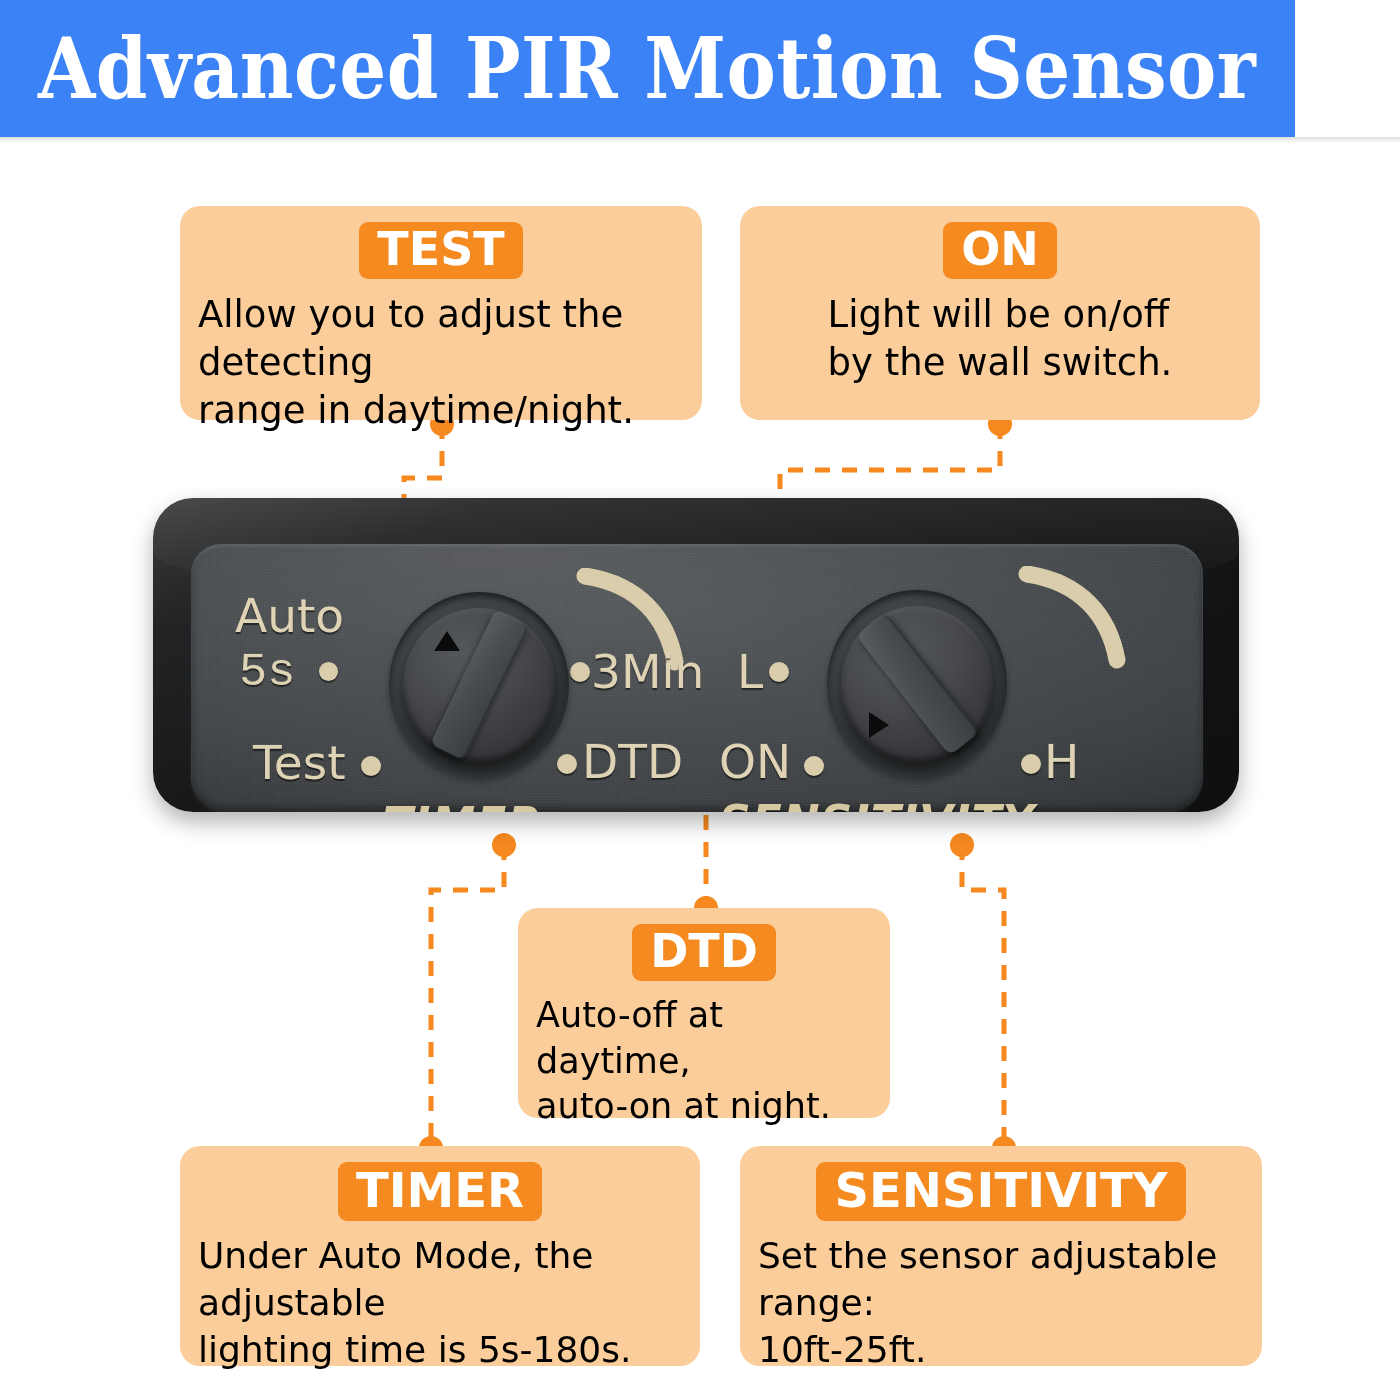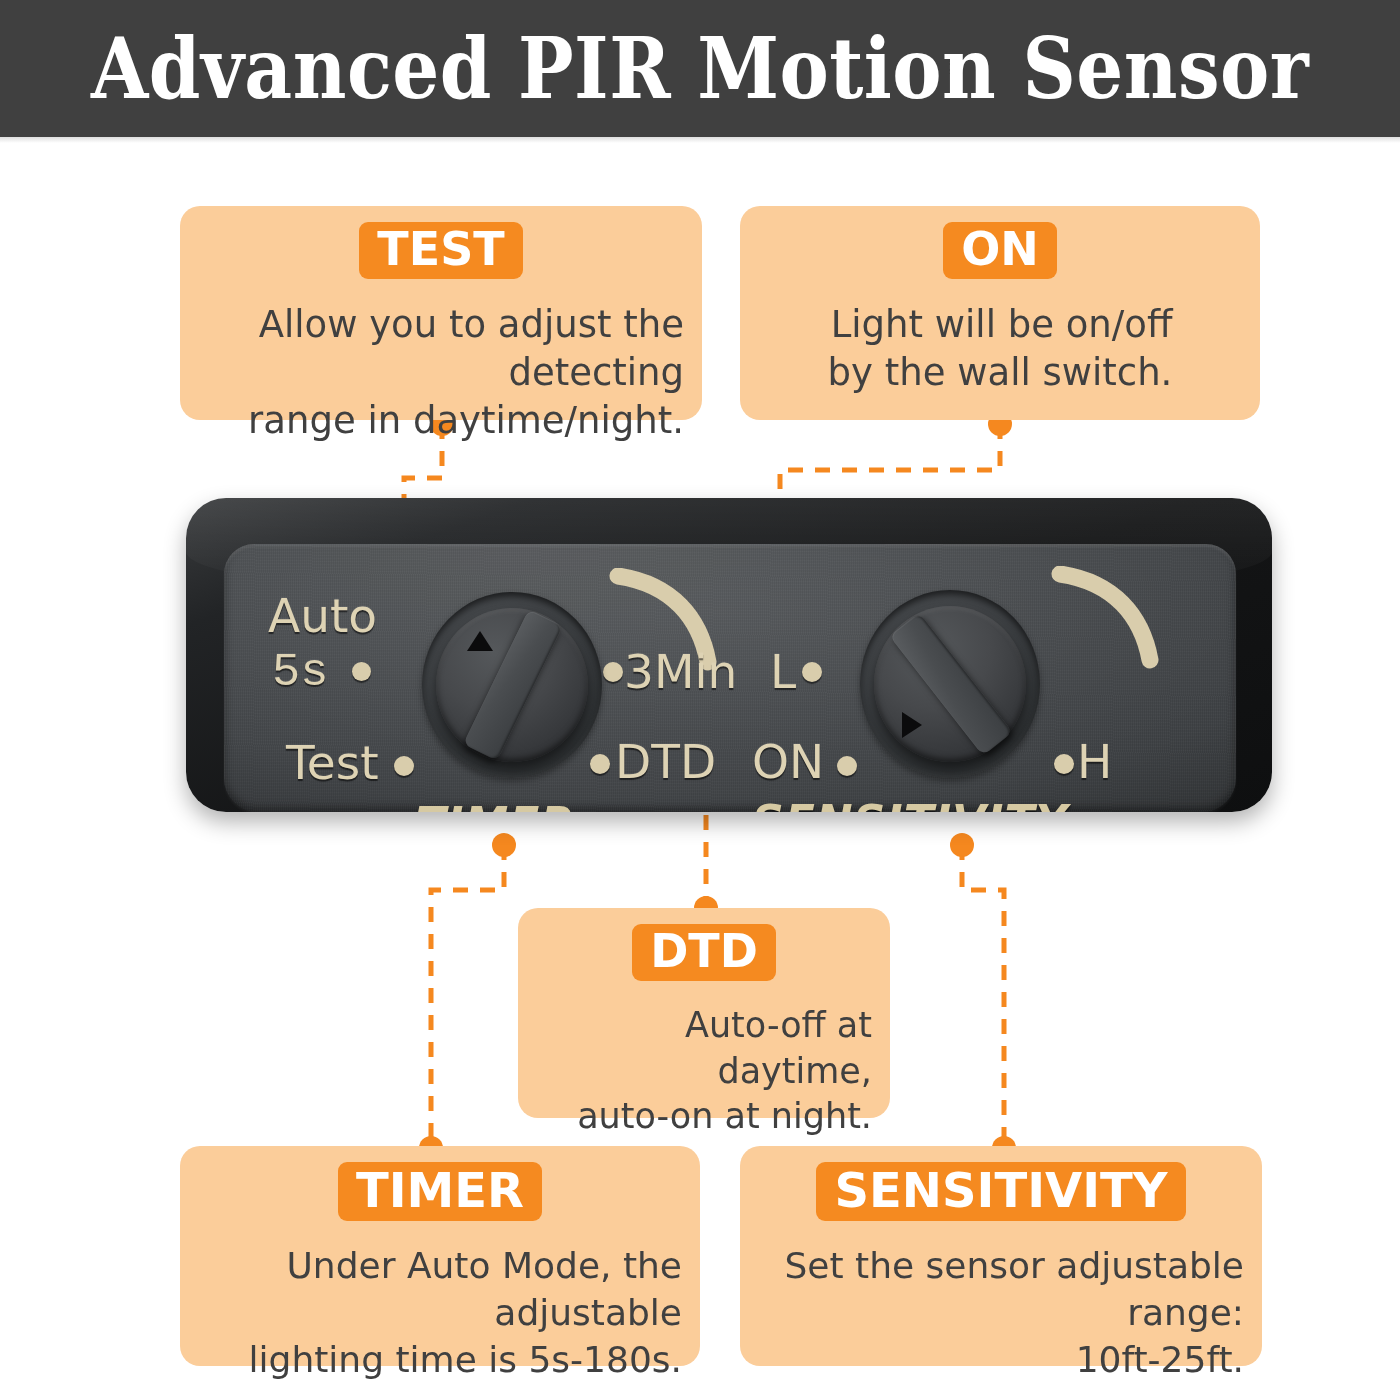--- a/index.html
+++ b/index.html
@@ -8,22 +8,22 @@
     width:1400px;height:1400px;
     background:#ffffff;
     font-family:"DejaVu Sans","Liberation Sans",sans-serif;
     overflow:hidden;
     position:relative;
   }
   #stage{position:absolute;left:0;top:0;width:1400px;height:1400px;}
 
   
   .header-banner{
-    position:absolute;left:0;top:0;width:1400px;height:137px;
-    background:#404040;
+    position:absolute;left:0;top:0;width:1295px;height:137px;
+    background:#3b82f6;
     display:flex;align-items:center;justify-content:center;
   }
   .header-title{
     font-family:"DejaVu Serif","Liberation Serif",serif;
     font-weight:bold;
     font-size:84px;
     color:#ffffff;
     letter-spacing:0.5px;
     transform:scaleX(0.88);
     transform-origin:center;
@@ -48,24 +48,24 @@
     background:#F58A20;
     color:#ffffff;
     font-weight:bold;
     border-radius:9px;
     padding:3px 18px 6px 18px;
     line-height:1.05;
     white-space:nowrap;
     display:inline-block;
   }
   .callout-body{
-    color:#404040;
-    text-align:right;
+    color:#000000;
+    text-align:left;
     line-height:1.3;
-    margin-top:22px;
+    margin-top:12px;
     white-space:pre-line;
   }
 
   
   #callout-test   {left:180px; top:206px; width:522px; height:214px;}
   #callout-test   .callout-chip{font-size:46px;}
   #callout-test   .callout-body{font-size:37px;}
 
   #callout-on     {left:740px; top:206px; width:520px; height:214px;}
   #callout-on     .callout-chip{font-size:46px;}
@@ -81,21 +81,21 @@
 
   #callout-sensitivity{left:740px; top:1146px; width:522px; height:220px;}
   #callout-sensitivity .callout-chip{font-size:48px;}
   #callout-sensitivity .callout-body{font-size:36px;}
 
   
   #connectors{position:absolute;left:0;top:0;width:1400px;height:1400px;pointer-events:none;}
 
   
   #device{
-    position:absolute;left:186px;top:498px;width:1086px;height:314px;
+    position:absolute;left:153px;top:498px;width:1086px;height:314px;
   }
   .bezel{
     position:absolute;left:0;top:0;width:100%;height:100%;
     border-radius:40px;
     background:linear-gradient(160deg,#3a3c3e 0%,#222426 18%,#141516 52%,#0e0f10 100%);
     box-shadow:0 10px 22px rgba(0,0,0,0.30);
   }
   .bezel-hi{
     position:absolute;left:0;top:0;width:100%;height:34%;
     border-radius:40px 40px 60% 60%;

